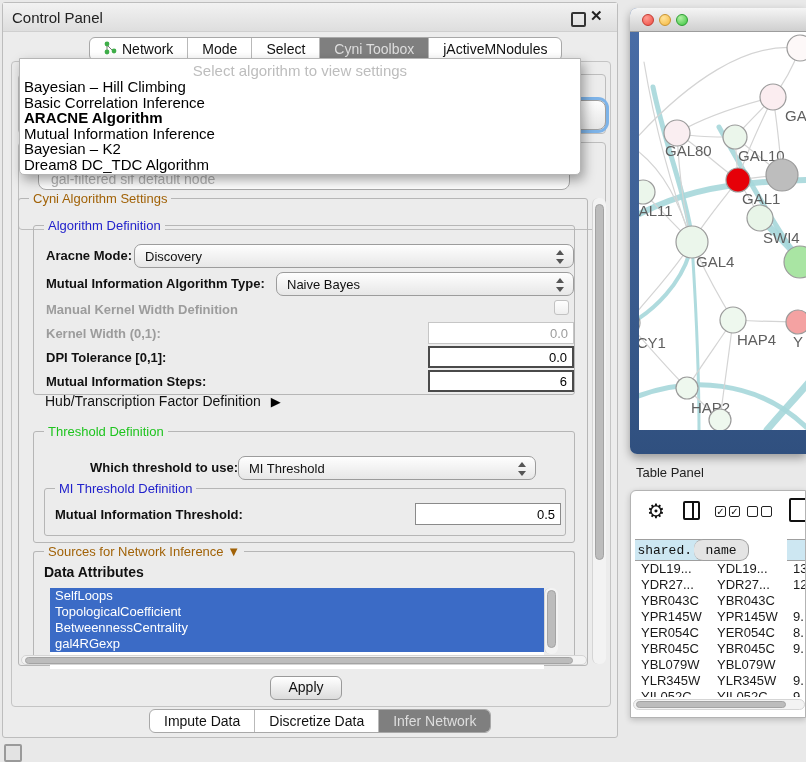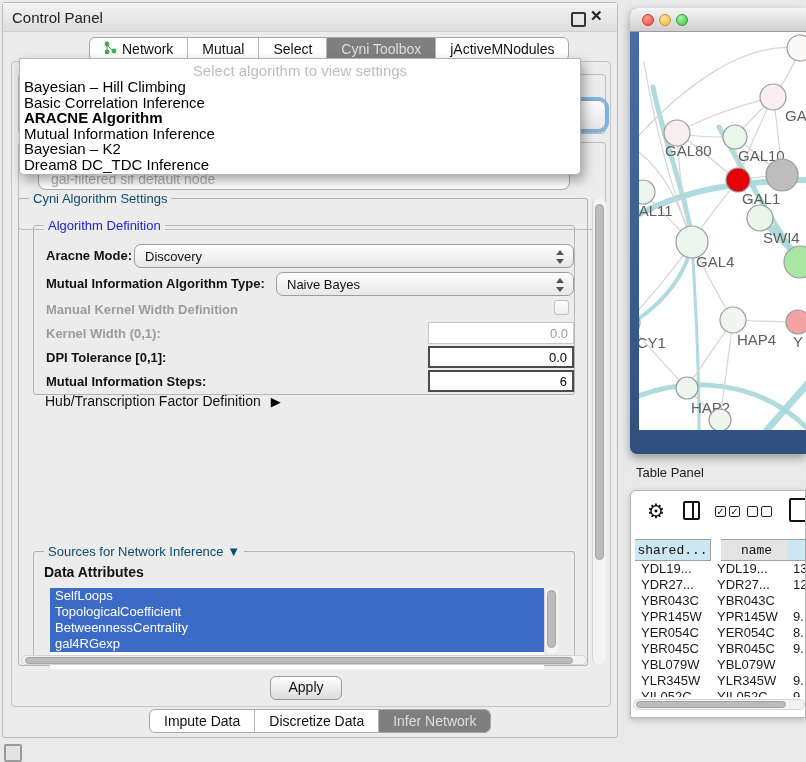--- a/index.html
+++ b/index.html
@@ -36,21 +36,21 @@
   
   #algo-dropdown{position:absolute;left:16px;top:55px;width:560px;height:115px;z-index:40;
      background:#ffffff;border:1px solid #b5b5b5;border-radius:0 0 5px 5px;
      box-shadow:3px 5px 12px rgba(0,0,0,.35);}
   .dd-prompt{text-align:center;color:#bdbdbd;font-size:15px;padding-top:3px;height:17px;}
   .dd-item{font-size:15px;line-height:15.6px;padding-left:4px;color:#000;}
   .dd-item.bold{font-weight:bold;}
   
   .gbox{position:absolute;border:1px solid #b6b6b6;border-radius:3px;box-sizing:border-box;}
   .gbox>.gtitle{position:absolute;top:-8px;left:10px;background:#ececec;padding:0 4px;
-     font-size:13px;color:#0c4a6e;white-space:nowrap;}
+     font-size:13px;color:#a16207;white-space:nowrap;}
   .gtitle.blue{color:#2222cc;}
   .gtitle.green{color:#1ec41e;}
   .lbl{position:absolute;font-size:13px;font-weight:bold;color:#111;white-space:nowrap;}
   .lbl.dis{color:#9c9c9c;}
   .combo{position:absolute;height:24px;border:1px solid #9c9c9c;border-radius:7px;
      background:linear-gradient(#fefefe,#e7e7e7);box-sizing:border-box;}
   .combo .val{position:absolute;left:10px;top:4px;font-size:13px;color:#111;}
   .combo .arrows{position:absolute;right:8px;top:4px;width:9px;height:16px;}
   .combo .arrows i{position:absolute;left:0;width:0;height:0;border-left:4.5px solid transparent;
      border-right:4.5px solid transparent;}
@@ -133,21 +133,21 @@
           <span class="tab-icon"><svg width="13" height="14" viewBox="0 0 13 14">
               <line x1="3" y1="4" x2="9" y2="10" stroke="#7a7a7a" stroke-width="1"></line>
               <line x1="3" y1="4" x2="3" y2="11" stroke="#7a7a7a" stroke-width="1"></line>
               <circle cx="3" cy="3" r="2.4" fill="#3fae49"></circle>
               <circle cx="10" cy="10" r="2.4" fill="#3fae49"></circle>
               <circle cx="3" cy="11" r="2.4" fill="#3fae49"></circle>
             </svg></span>
           <span>Network</span>
         </span>
         <span class="tab">
-          <span>Mutual</span>
+          <span>Mode</span>
         </span>
         <span class="tab">
           <span>Select</span>
         </span>
         <span class="tab active">
           <span>Cyni Toolbox</span>
         </span>
         <span class="tab">
           <span>jActiveMNodules</span>
         </span>
@@ -197,20 +197,38 @@
 
           <span class="lbl" style="left:12px;top:148px;">Mutual Information Steps:</span>
           <input class="tfield" style="left: 394px; top: 144px; width: 146px;" value="6">
         </div>
 
         <span style="position:absolute;left:26px;top:194px;font-size:14px;color:#111;">
           <span>Hub/Transcription Factor Definition</span>
           <span class="arrow-r" style="margin-left:6px;">▶</span>
         </span>
 
+        <div class="gbox" style="left:14px;top:232px;width:542px;height:112px;">
+          <span class="gtitle green">Threshold Definition</span>
+
+          <span class="lbl" style="left:56px;top:28px;">Which threshold to use:</span>
+          <div class="combo" style="left:204px;top:24px;width:298px;">
+            <span class="val">MI Threshold</span>
+            <span class="arrows">
+                <i class="up"></i>
+                <i class="dn"></i>
+              </span>
+          </div>
+
+          <div class="gbox" style="left:10px;top:56px;width:522px;height:48px;">
+            <span class="gtitle blue">MI Threshold Definition</span>
+            <span class="lbl" style="left:10px;top:18px;">Mutual Information Threshold:</span>
+            <input class="tfield" style="left: 370px; top: 14px; width: 146px; border-width: 1px; border-color: rgb(138, 138, 138);" value="0.5">
+          </div>
+        </div>
 
         <div class="gbox" style="left:14px;top:352px;width:542px;height:112px;border-bottom:none;">
           <span class="gtitle">
             <span>Sources for Network Inference</span>
             <span>▼</span>
           </span>
           <span class="lbl" style="left:10px;top:12px;font-size:14px;">Data Attributes</span>
           <div class="attr-list" id="attr-list" style="left:16px;top:36px;width:494px;height:81px;">
               <div class="attr-item">SelfLoops</div>
               <div class="attr-item">TopologicalCoefficient</div>
@@ -235,21 +253,21 @@
     </div>
 
     <div id="algo-dropdown">
       <div class="dd-prompt">Select algorithm to view settings</div>
       <div id="dd-items">
           <div class="dd-item">Bayesian – Hill Climbing</div>
           <div class="dd-item">Basic Correlation Inference</div>
           <div class="dd-item bold">ARACNE Algorithm</div>
           <div class="dd-item">Mutual Information Inference</div>
           <div class="dd-item">Bayesian – K2</div>
-          <div class="dd-item">Dream8 DC_TDC Inference</div>
+          <div class="dd-item">Dream8 DC_TDC Algorithm</div>
         </div>
     </div>
 
     <div class="seg" id="bottom-tabs" style="left:146px;top:706px;">
         <span class="tab">Impute Data</span>
         <span class="tab">Discretize Data</span>
         <span class="tab active">Infer Network</span>
       </div>
   </div>
 
@@ -334,21 +352,21 @@
         <span class="cb">✓</span>
       </span>
       <span class="cb-pair" style="left:116px;">
         <span class="cb"></span>
         <span class="cb"></span>
       </span>
       <span class="page-icon"></span>
     </div>
     <div class="thead" id="table-head">
         <div class="th sel" style="left: 4px; width: 76px;">shared...</div>
-        <div class="th" style="left: 90px; width: 72px;">name</div>
+        <div class="th" style="left: 63px; width: 55px; border-radius: 9px;">name</div>
         <div class="th sel" style="left: 156px; width: 60px;">A</div>
       </div>
     <div class="tbody" id="table-body">
         <div class="tr">
           <span class="td" style="left: 10px;">YDL19...</span>
           <span class="td" style="left: 86px;">YDL19...</span>
           <span class="td" style="left: 162px;">13</span>
         </div>
         <div class="tr">
           <span class="td" style="left: 10px;">YDR27...</span>

